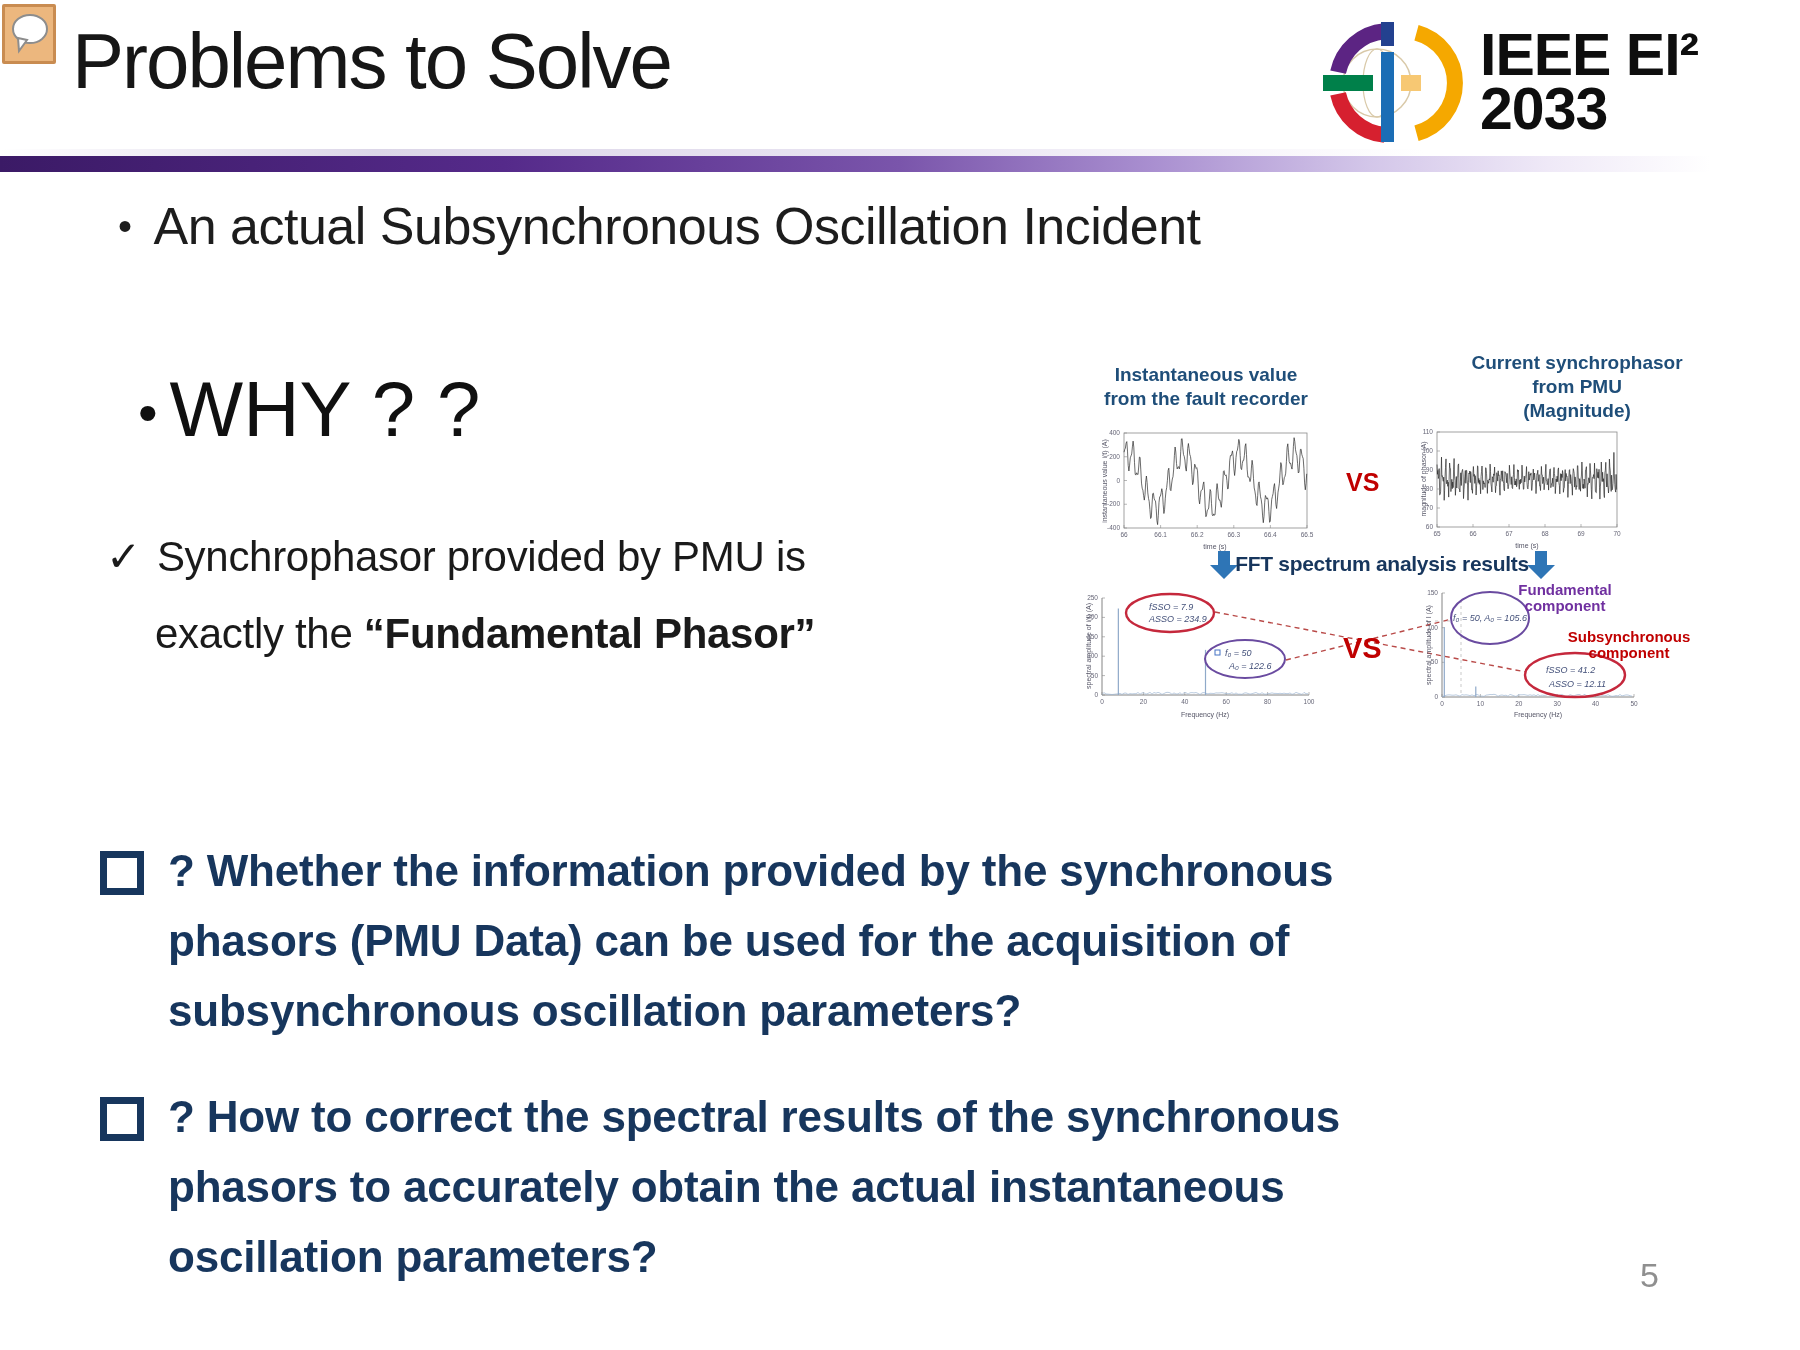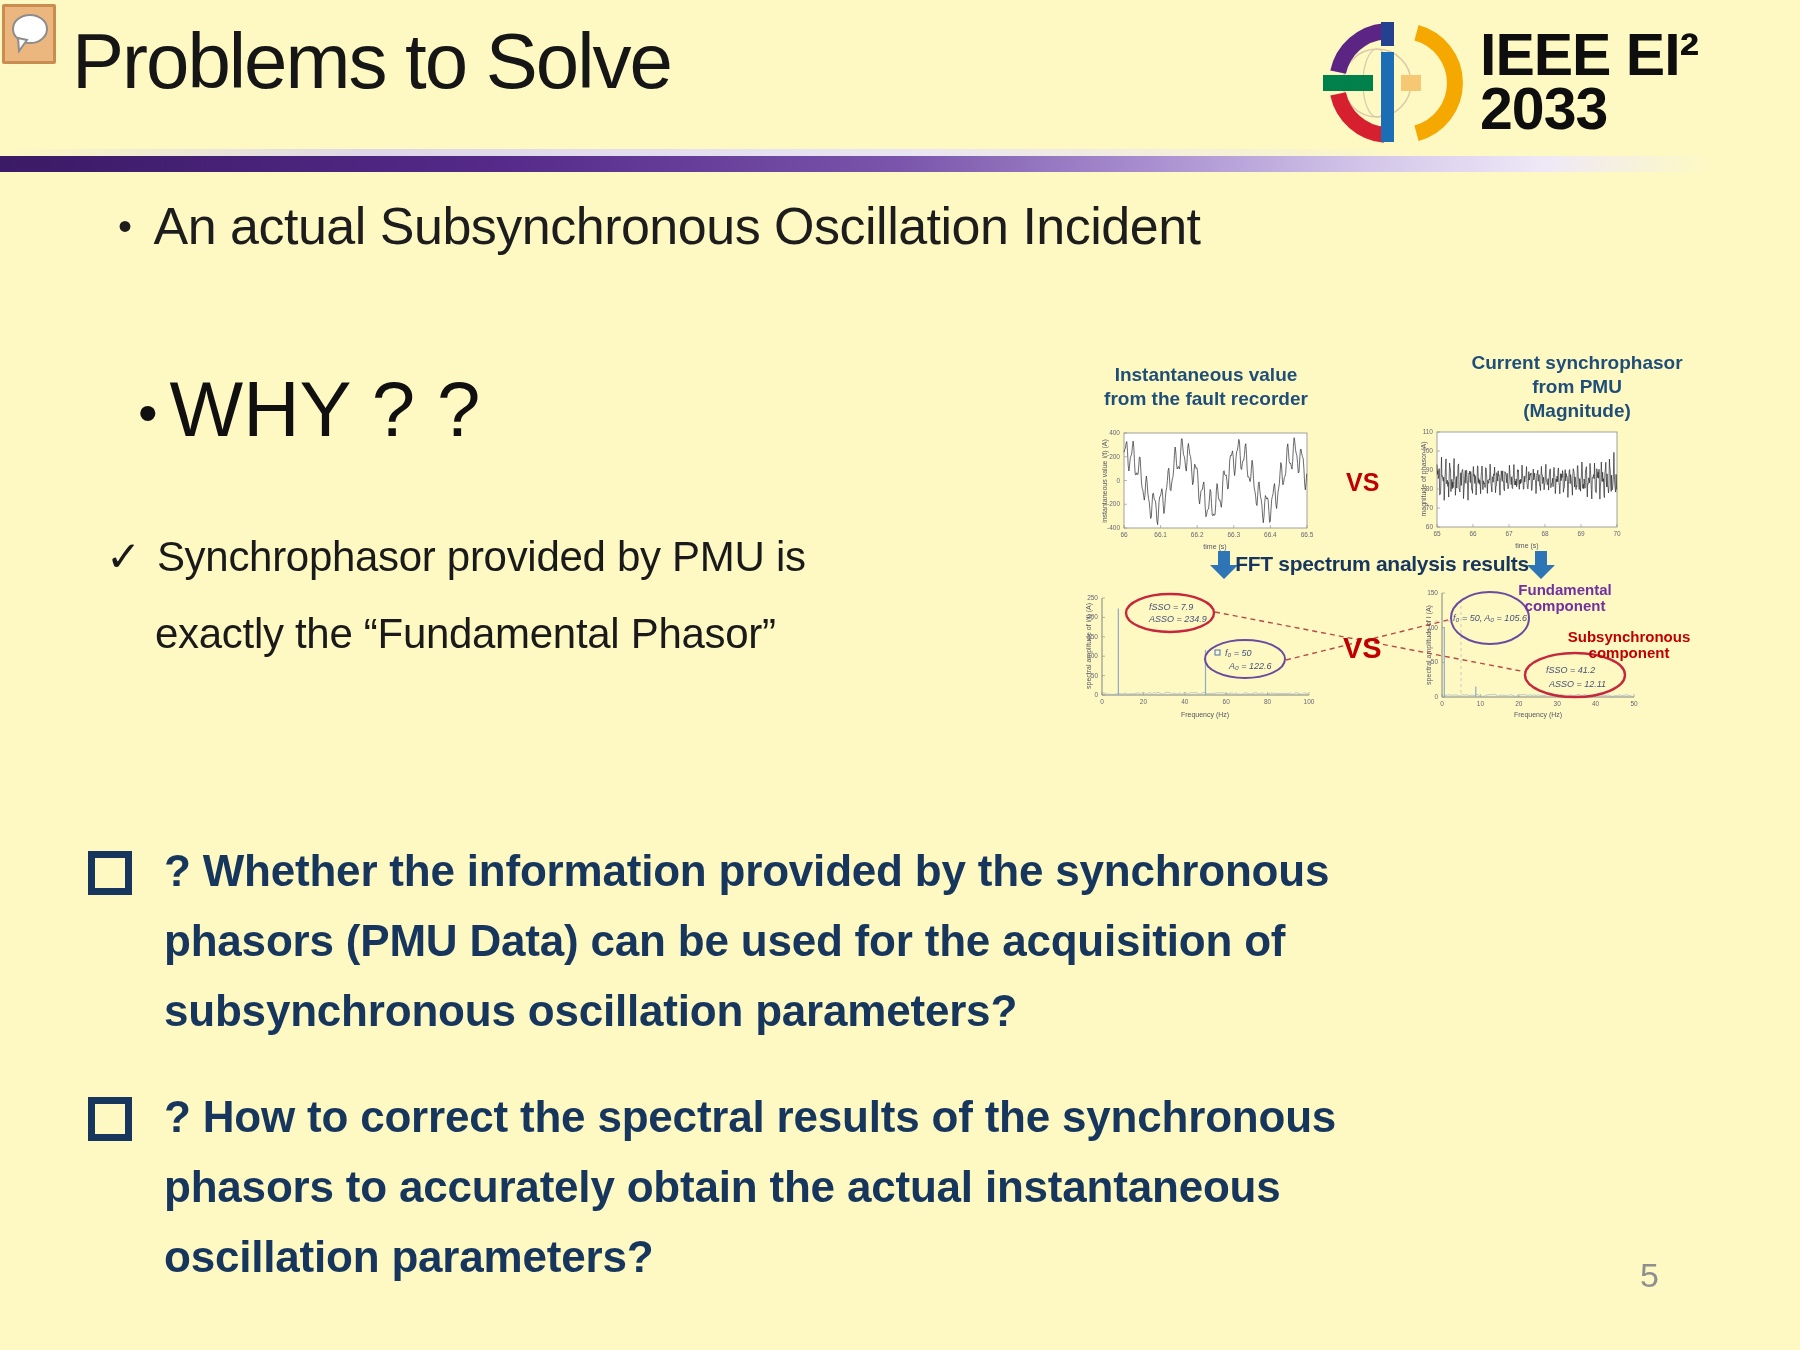--- a/index.html
+++ b/index.html
@@ -1,16 +1,16 @@
 <!DOCTYPE html>
 <html><head>
 <meta charset="utf-8">
 <style>
   html,body{margin:0;padding:0;background:#dcdcdc;}
-  .slide{position:relative;width:1800px;height:1350px;background:#fef9c3;
+  .slide{position:relative;width:1800px;height:1350px;background:#ffffff;
          font-family:"Liberation Sans",sans-serif;overflow:hidden;}
 
   
   .comment-icon{position:absolute;left:2px;top:4px;width:54px;height:60px;
     background:#ecb77e;border:3px solid #c98c51;box-sizing:border-box;border-radius:2px;}
 
   
   .title{position:absolute;left:72px;top:16px;font-size:78px;letter-spacing:-2px;color:#161616;}
 
   
@@ -33,24 +33,24 @@
   .why{position:absolute;left:138px;top:364px;font-size:78px;color:#101010;
     display:flex;align-items:center;gap:12px;}
   .why .dot{font-size:56px;margin-top:6px;}
 
   
   .check{position:absolute;left:106px;top:518px;font-size:42px;color:#1a1a1a;
     line-height:77px;letter-spacing:-0.3px;width:900px;}
   .check .mark{margin-right:16px;}
   .check .l2{padding-left:49px;}
   .check .l3{padding-left:133px;}
-  .check b{font-weight:normal;}
-
-  
-  .question{position:absolute;left:88px;display:flex;gap:32px;color:#17365d;
+  .check b{font-weight:bold;}
+
+  
+  .question{position:absolute;left:100px;display:flex;gap:24px;color:#17365d;
     font-weight:bold;font-size:44px;line-height:70px;letter-spacing:-0.2px;}
   .q-square{width:30px;height:30px;border:7px solid #17365d;margin-top:15px;flex:none;}
   .q-text{width:1330px;}
   #q1{top:836px;}
   #q2{top:1082px;}
 
   .page-num{position:absolute;left:1640px;top:1256px;font-size:34px;color:#8f8f8f;}
 
   
   .figure{position:absolute;left:1049px;top:345px;width:740px;height:400px;}

